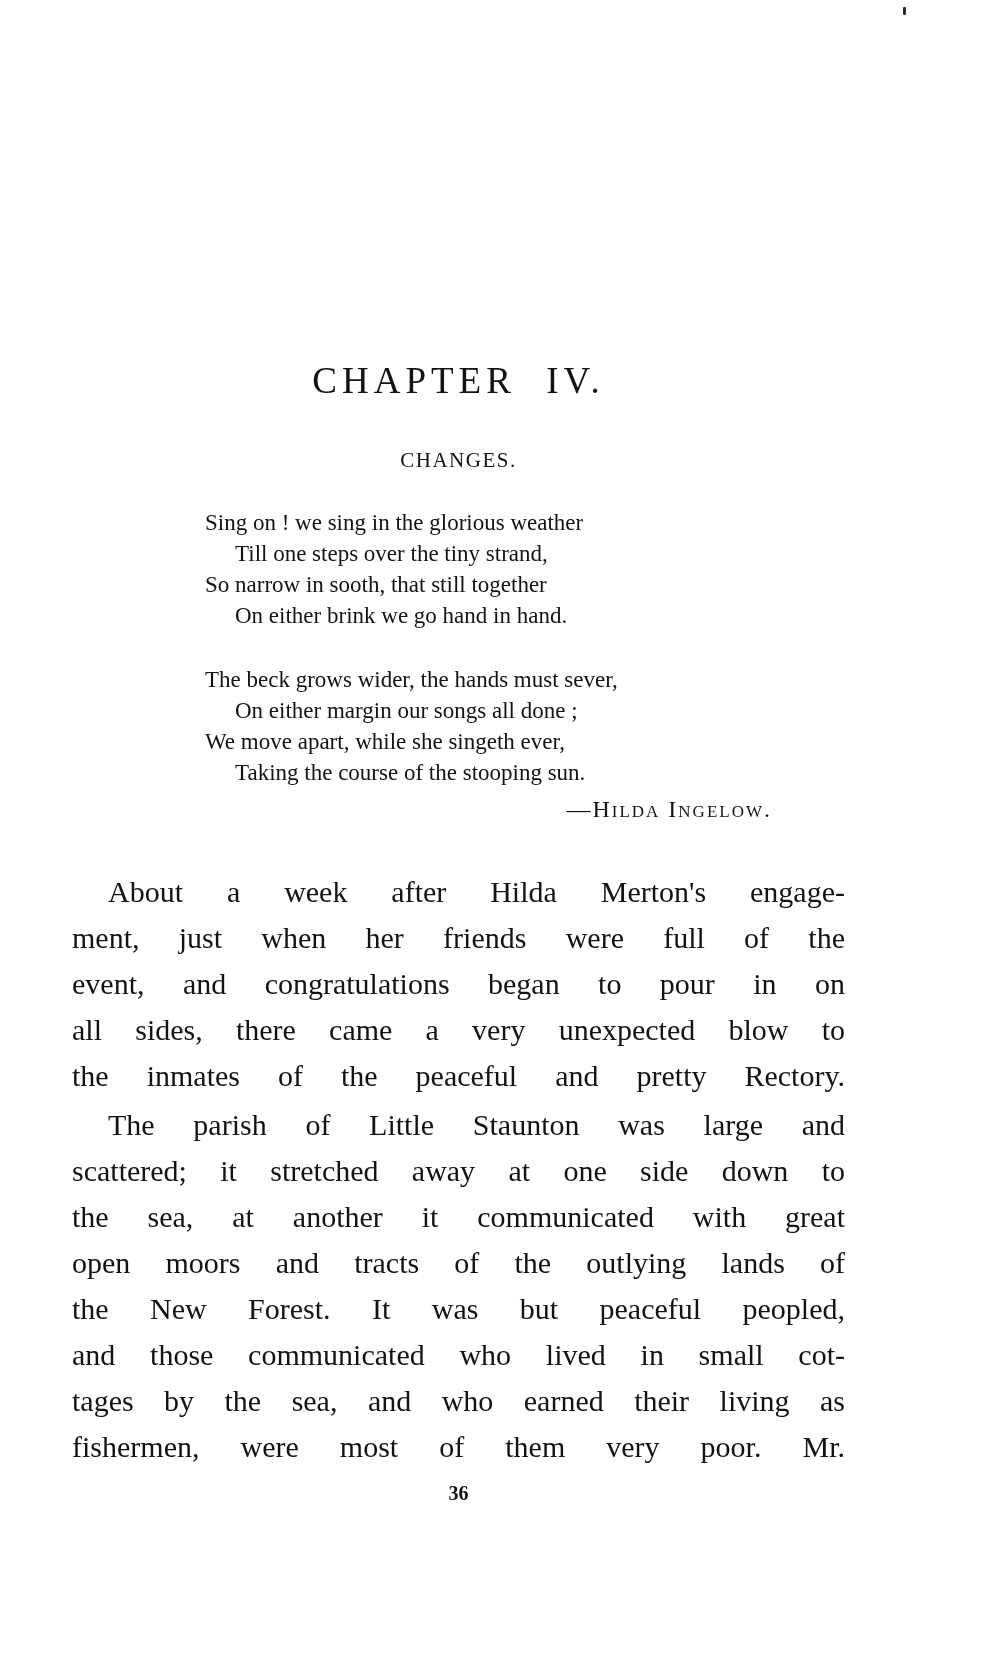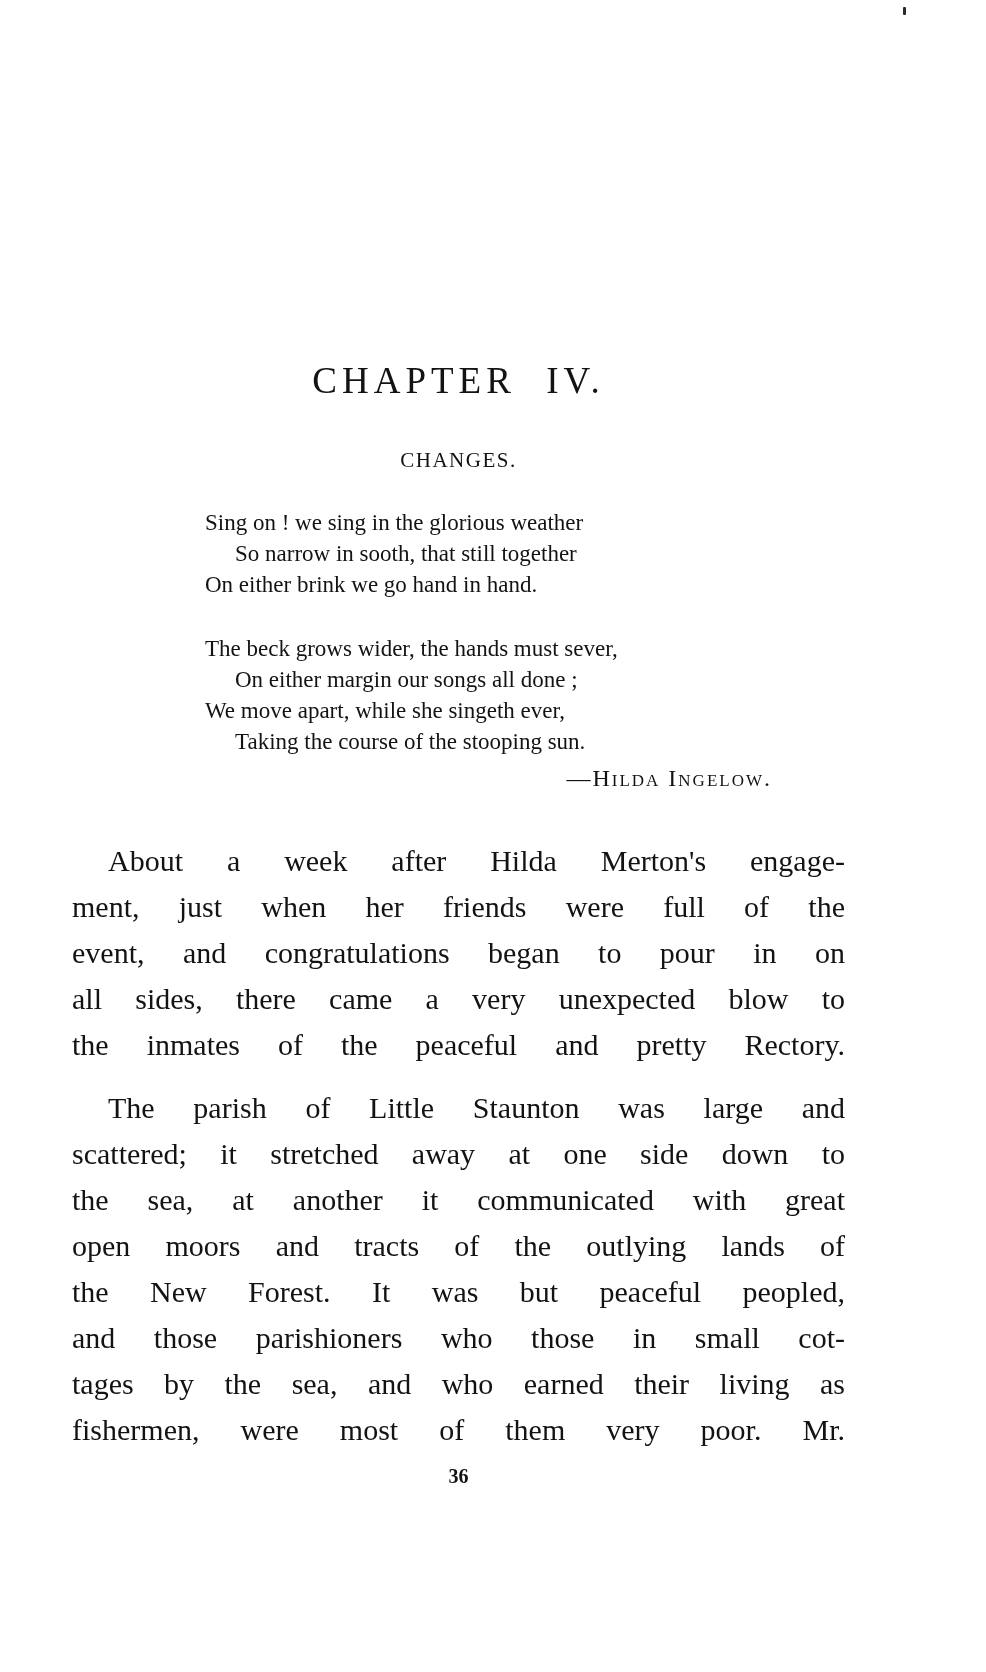--- a/index.html
+++ b/index.html
@@ -64,21 +64,21 @@
     font-variant: small-caps;
     font-size: 24px;
     letter-spacing: 2px;
   }
   .body-text {
     margin-top: 44px;
     font-size: 30px;
     line-height: 46px;
   }
   .para + .para {
-    margin-top: 17px;
+    margin-top: 3px;
   }
   .body-line {
     width: 100%;
     box-sizing: border-box;
     text-align: justify;
     text-align-last: justify;
     white-space: nowrap;
   }
   .body-line {
     white-space: normal;
@@ -100,20 +100,21 @@
 
 <div class="page">
 
   <div class="chapter-heading">CHAPTER IV.</div>
 
   <div class="section-heading">CHANGES.</div>
 
   <div class="poem">
     <div class="stanza">
         <div class="poem-line">Sing on ! we sing in the glorious weather</div>
+        <div class="poem-line">Till one steps over the tiny strand,</div>
         <div class="poem-line">So narrow in sooth, that still together</div>
         <div class="poem-line">On either brink we go hand in hand.</div>
       </div>
     <div class="stanza">
         <div class="poem-line">The beck grows wider, the hands must sever,</div>
         <div class="poem-line">On either margin our songs all done ;</div>
         <div class="poem-line">We move apart, while she singeth ever,</div>
         <div class="poem-line">Taking the course of the stooping sun.</div>
       </div>
     <div class="attribution">—Hilda Ingelow.</div>
@@ -126,21 +127,21 @@
         <div class="body-line">event, and congratulations began to pour in on</div>
         <div class="body-line">all sides, there came a very unexpected blow to</div>
         <div class="body-line">the inmates of the peaceful and pretty Rectory.</div>
       </div>
     <div class="para">
         <div class="body-line">The parish of Little Staunton was large and</div>
         <div class="body-line">scattered; it stretched away at one side down to</div>
         <div class="body-line">the sea, at another it communicated with great</div>
         <div class="body-line">open moors and tracts of the outlying lands of</div>
         <div class="body-line">the New Forest.  It was but peaceful peopled,</div>
-        <div class="body-line">and those parishioners who those in small cot-</div>
+        <div class="body-line">and those communicated who lived in small cot-</div>
         <div class="body-line">tages by the sea, and who earned their living as</div>
         <div class="body-line">fishermen, were most of them very poor.  Mr.</div>
       </div>
   </div>
 
   <div class="page-number">36</div>
 
 </div>
 
 </body></html>

